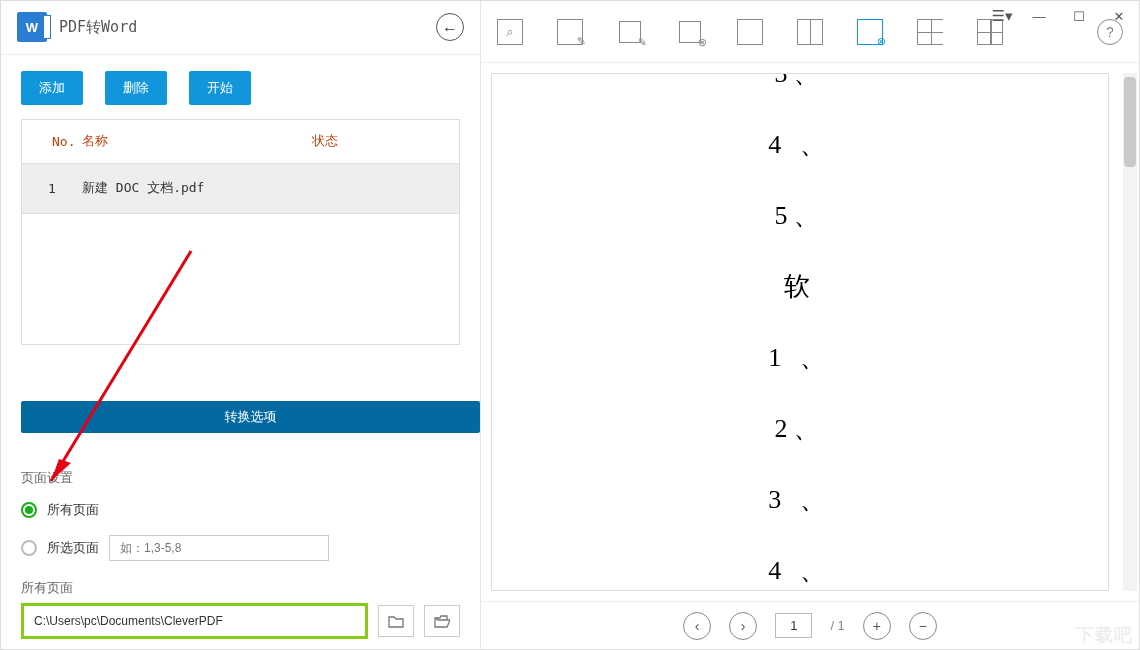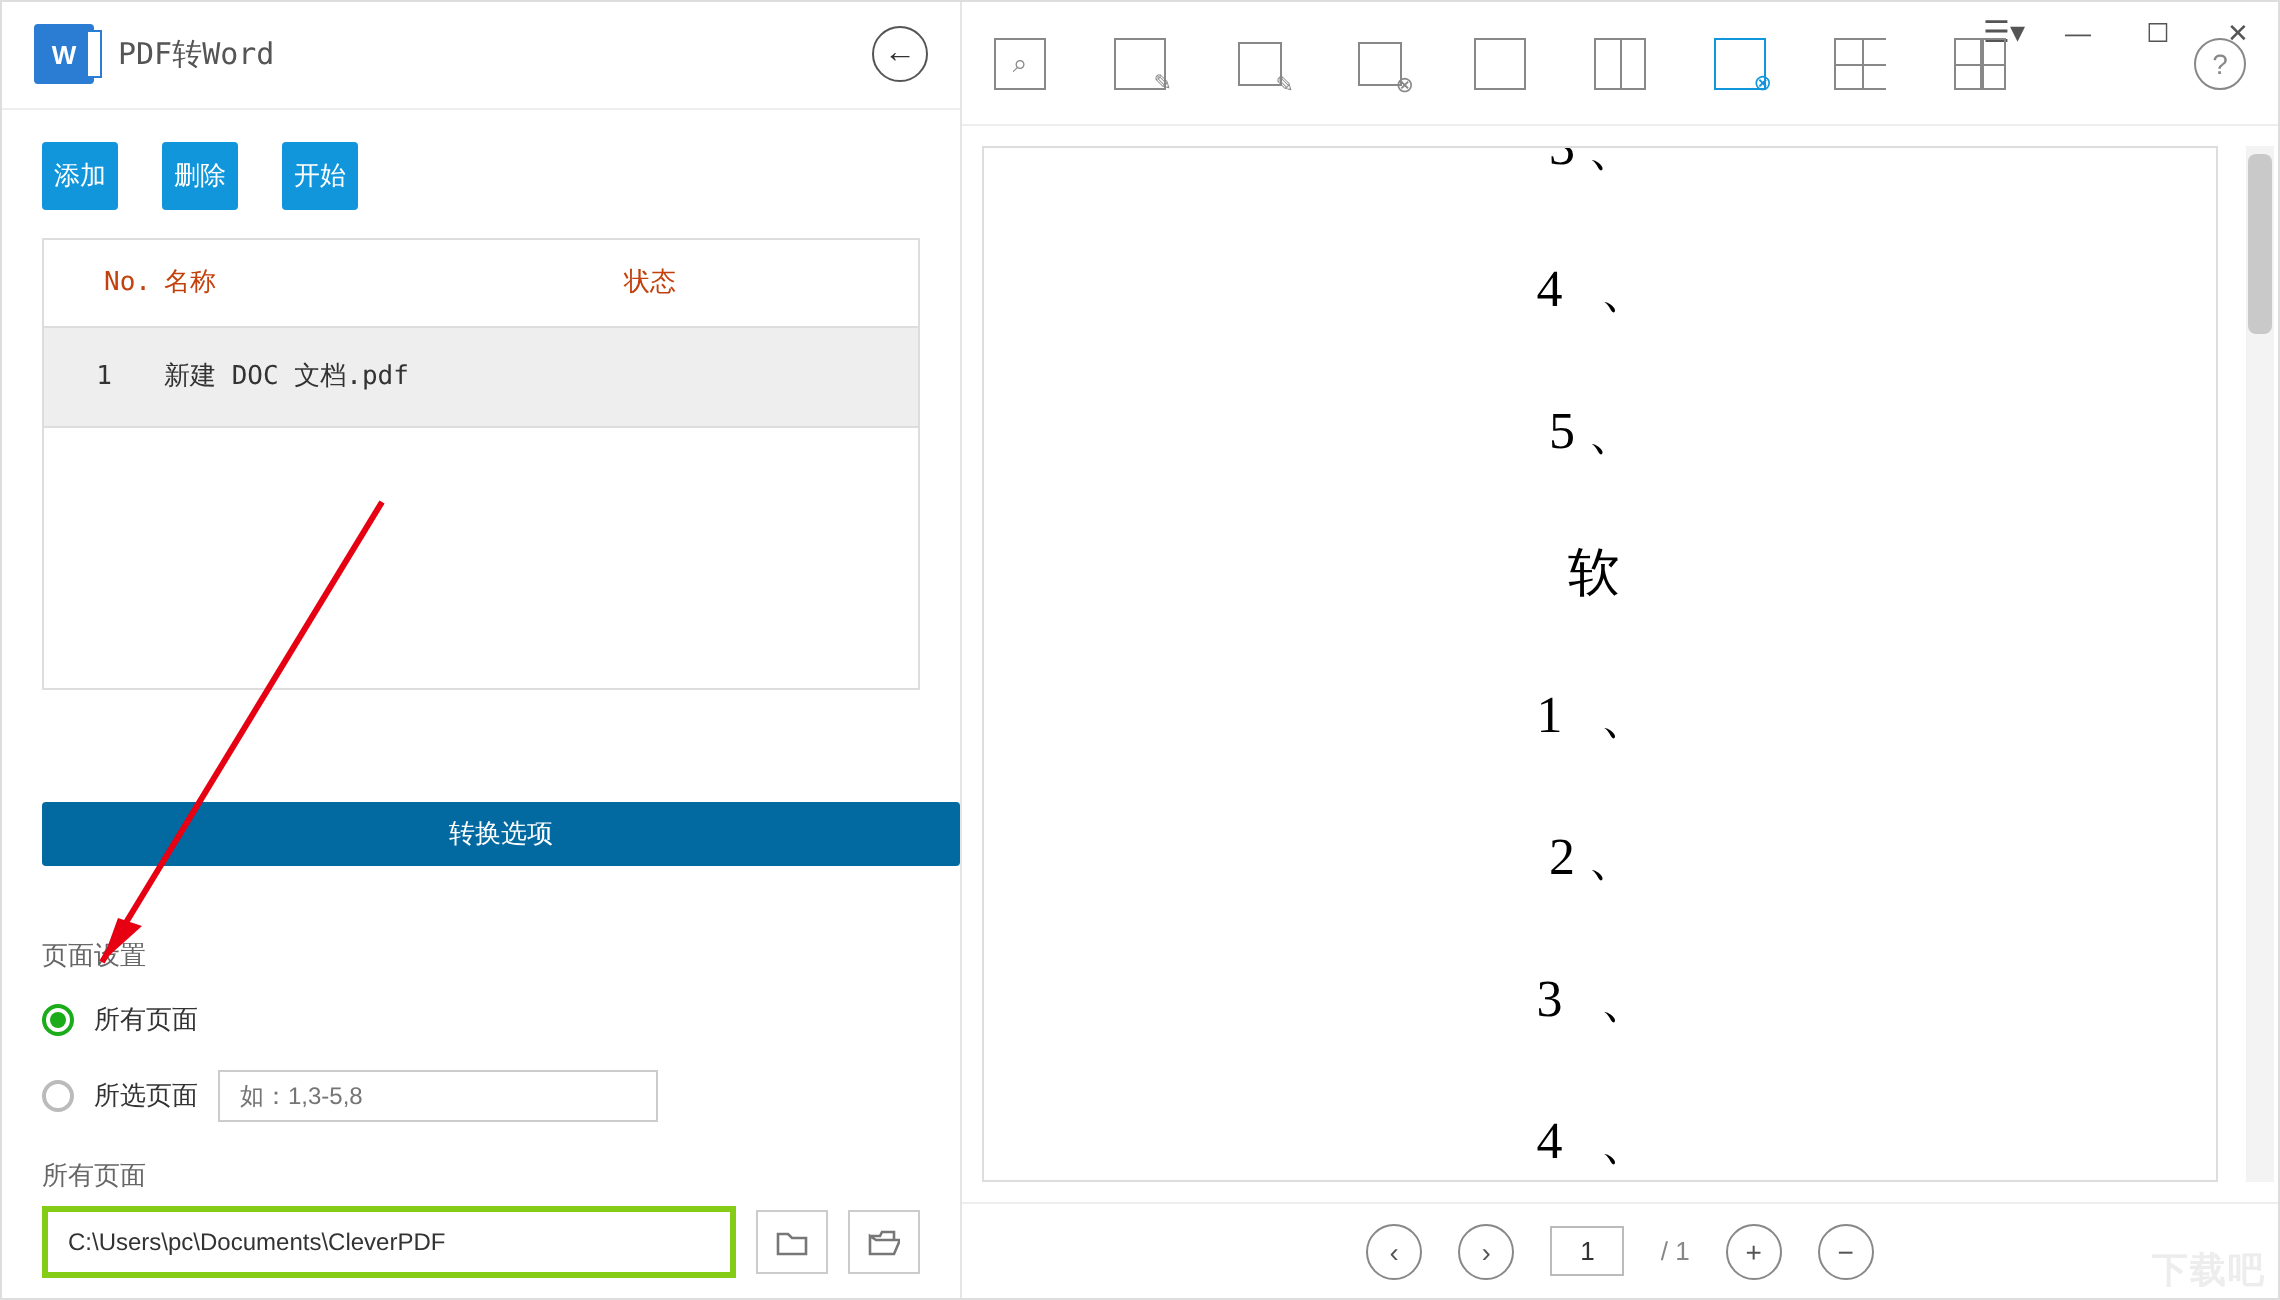--- a/index.html
+++ b/index.html
@@ -11,21 +11,21 @@
 .left { width: 480px; border-right: 1px solid #e5e5e5; display: flex; flex-direction: column; position: relative; }
 
 .left-header { height: 62px; display: flex; align-items: center; padding: 0 16px; border-bottom: 1px solid #eee; position: relative; }
 .word-icon { width: 30px; height: 30px; background: #2b7cd3; display: flex; align-items: center; justify-content: center; color: #fff; font-weight: bold; font-size: 13px; border-radius: 2px; margin-right: 12px; position: relative; }
 .word-icon::before { content: "W"; }
 .word-icon::after { content: ""; position: absolute; right: -4px; top: 3px; bottom: 3px; width: 6px; background: #fff; border: 1px solid #2b7cd3; }
 .left-title { font-family: SimSun, monospace; font-size: 15px; color: #555; }
 .back-btn { position: absolute; right: 16px; width: 28px; height: 28px; border: 1.5px solid #555; border-radius: 50%; display: flex; align-items: center; justify-content: center; cursor: pointer; font-size: 16px; }
 
 .action-row { padding: 16px 20px 14px; display: flex; gap: 22px; }
-.btn { background: #1296db; color: #fff; border: none; padding: 8px 6px; font-size: 13px; cursor: pointer; border-radius: 2px; font-family: inherit; }
+.btn { background: #1296db; color: #fff; border: none; padding: 8px 18px; font-size: 13px; cursor: pointer; border-radius: 2px; font-family: inherit; }
 
 .table-wrap { margin: 0 20px; border: 1px solid #ddd; height: 260px; overflow: hidden; background: #fff; }
 .thead { display: flex; height: 44px; align-items: center; border-bottom: 1px solid #ddd; font-family: SimSun, monospace; font-size: 13px; color: #c2410c; }
 .col-no { width: 60px; padding-left: 30px; }
 .col-name { width: 210px; }
 .col-status { flex: 1; padding-left: 20px; }
 .trow { display: flex; height: 50px; align-items: center; background: #eeeeee; border-bottom: 1px solid #ddd; font-family: SimSun, monospace; font-size: 13px; }
 .trow .col-no { text-align: center; padding-left: 0; }
 
 .options-btn { margin: 56px 0 0 20px; background: #0369a1; color: #fff; border: none; padding: 7px 12px; font-size: 13px; cursor: pointer; border-radius: 2px; font-family: inherit; position: relative; }

